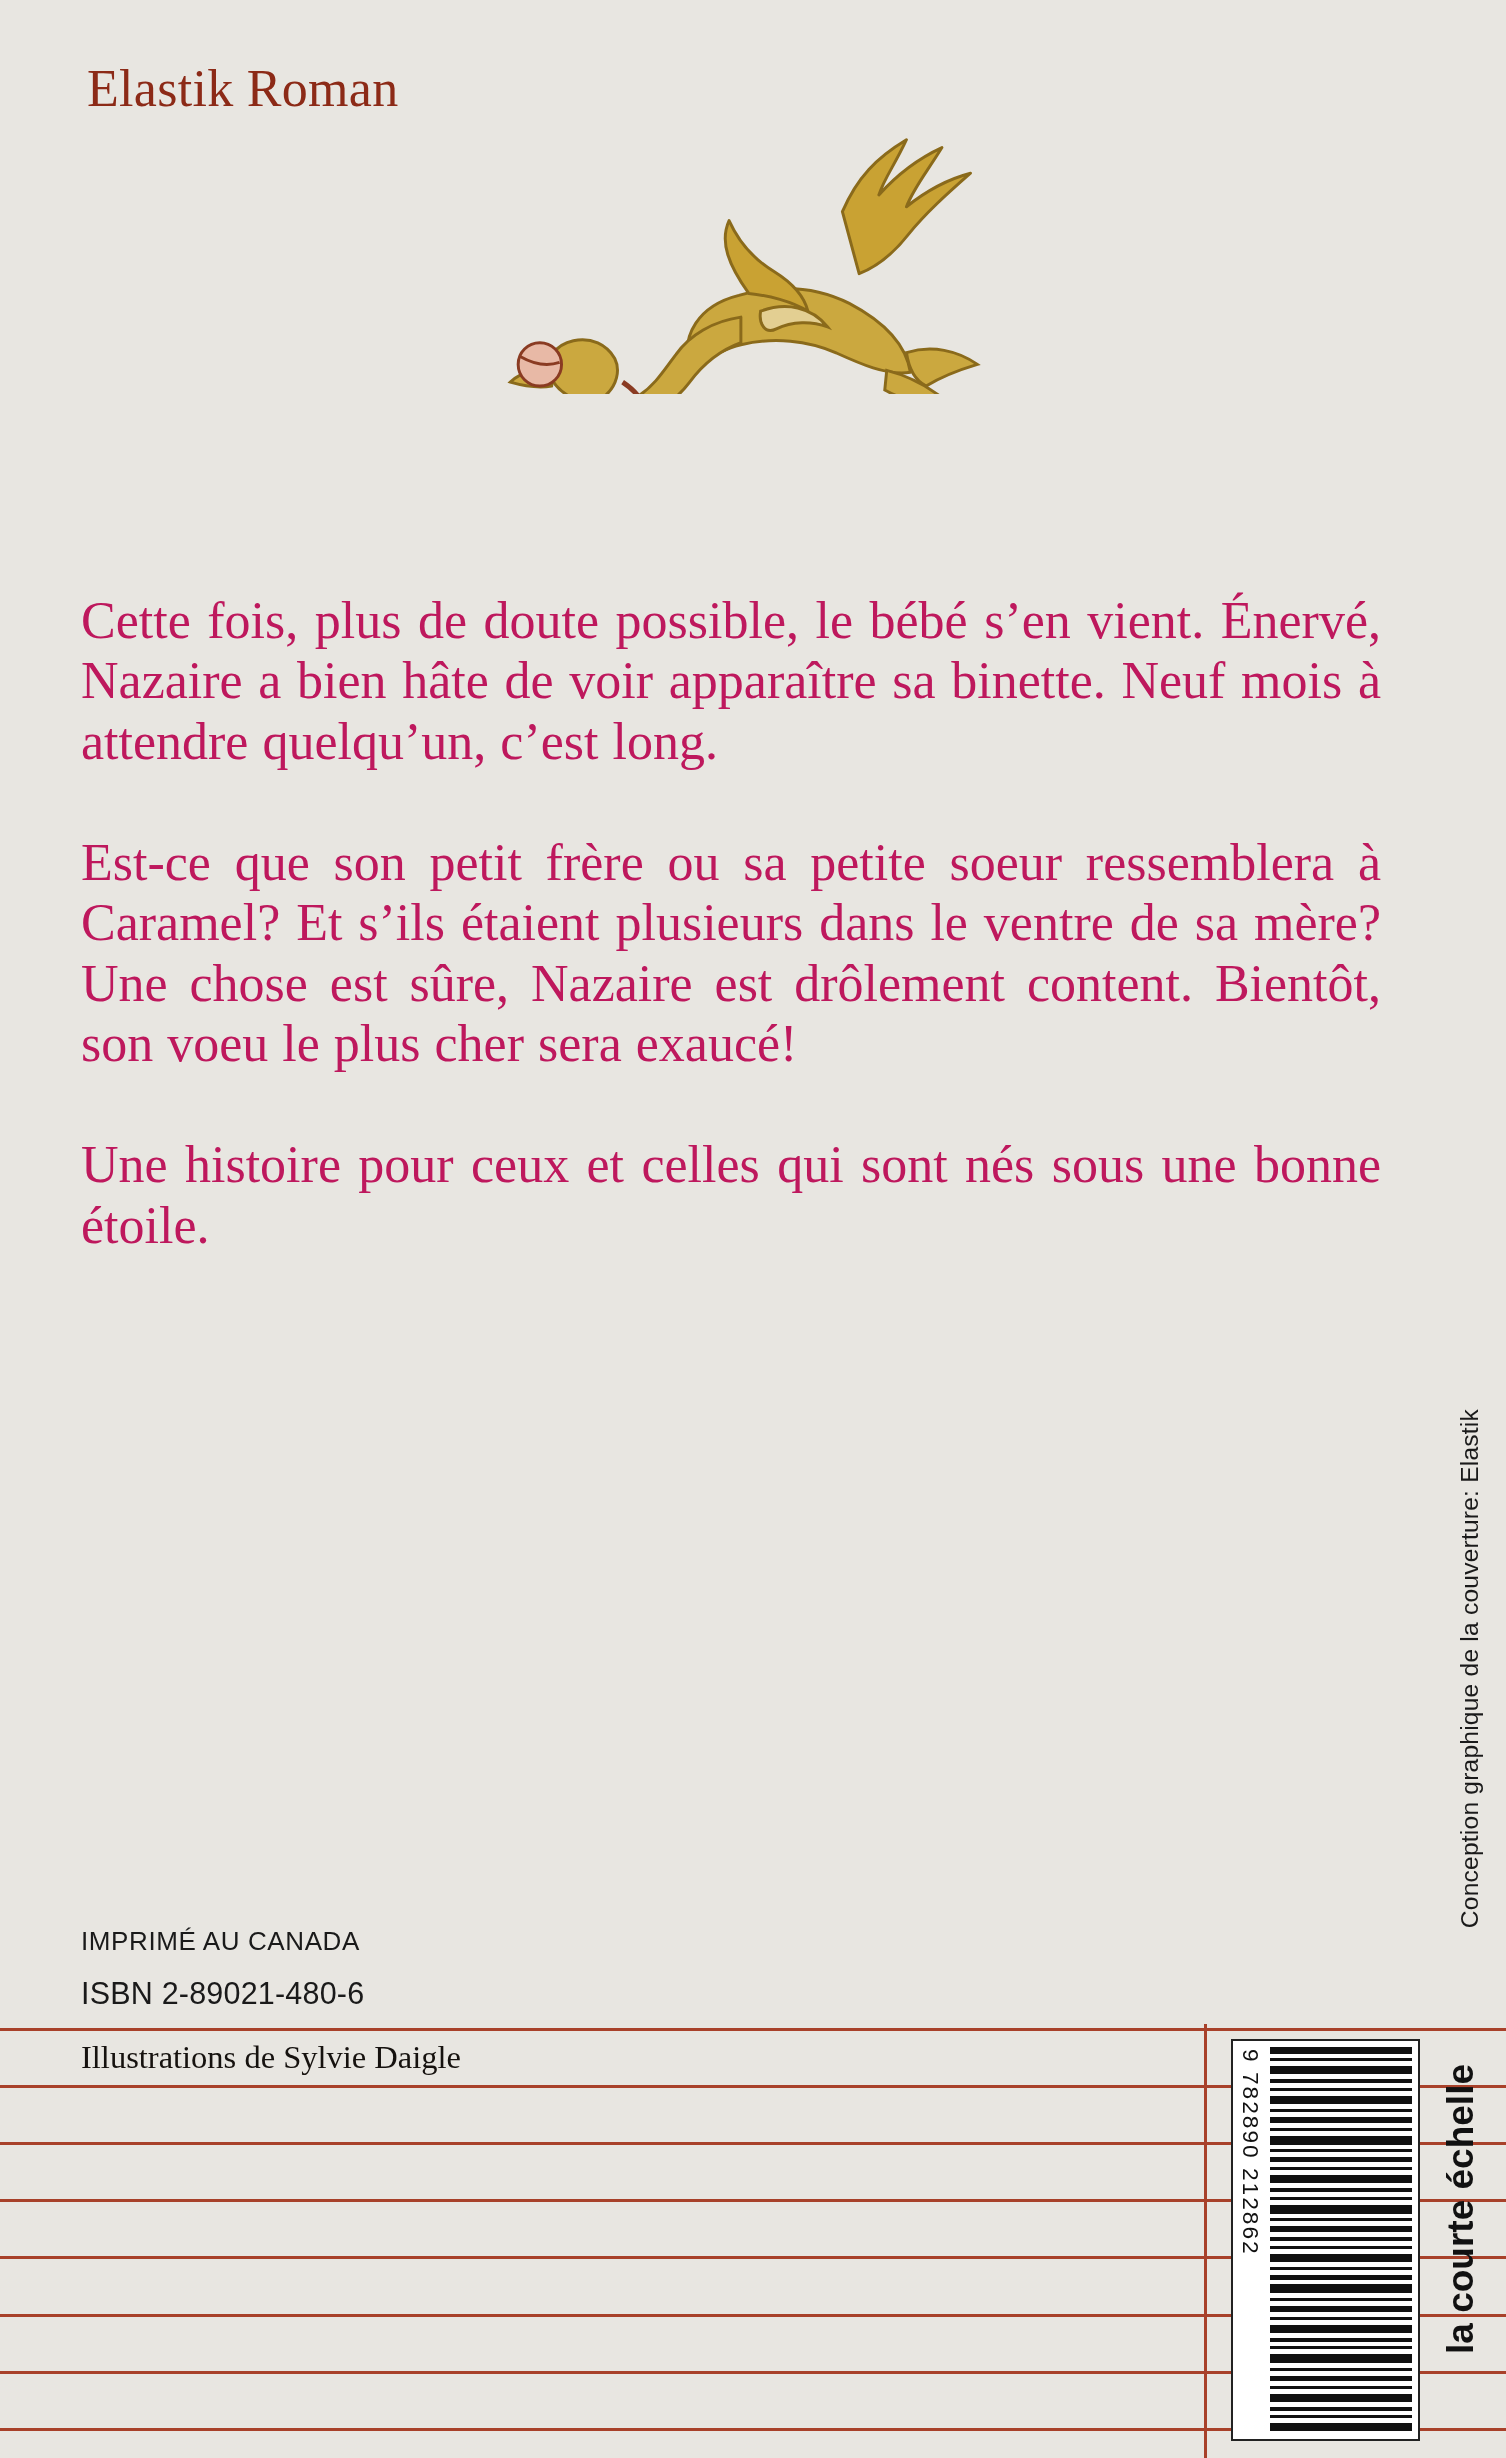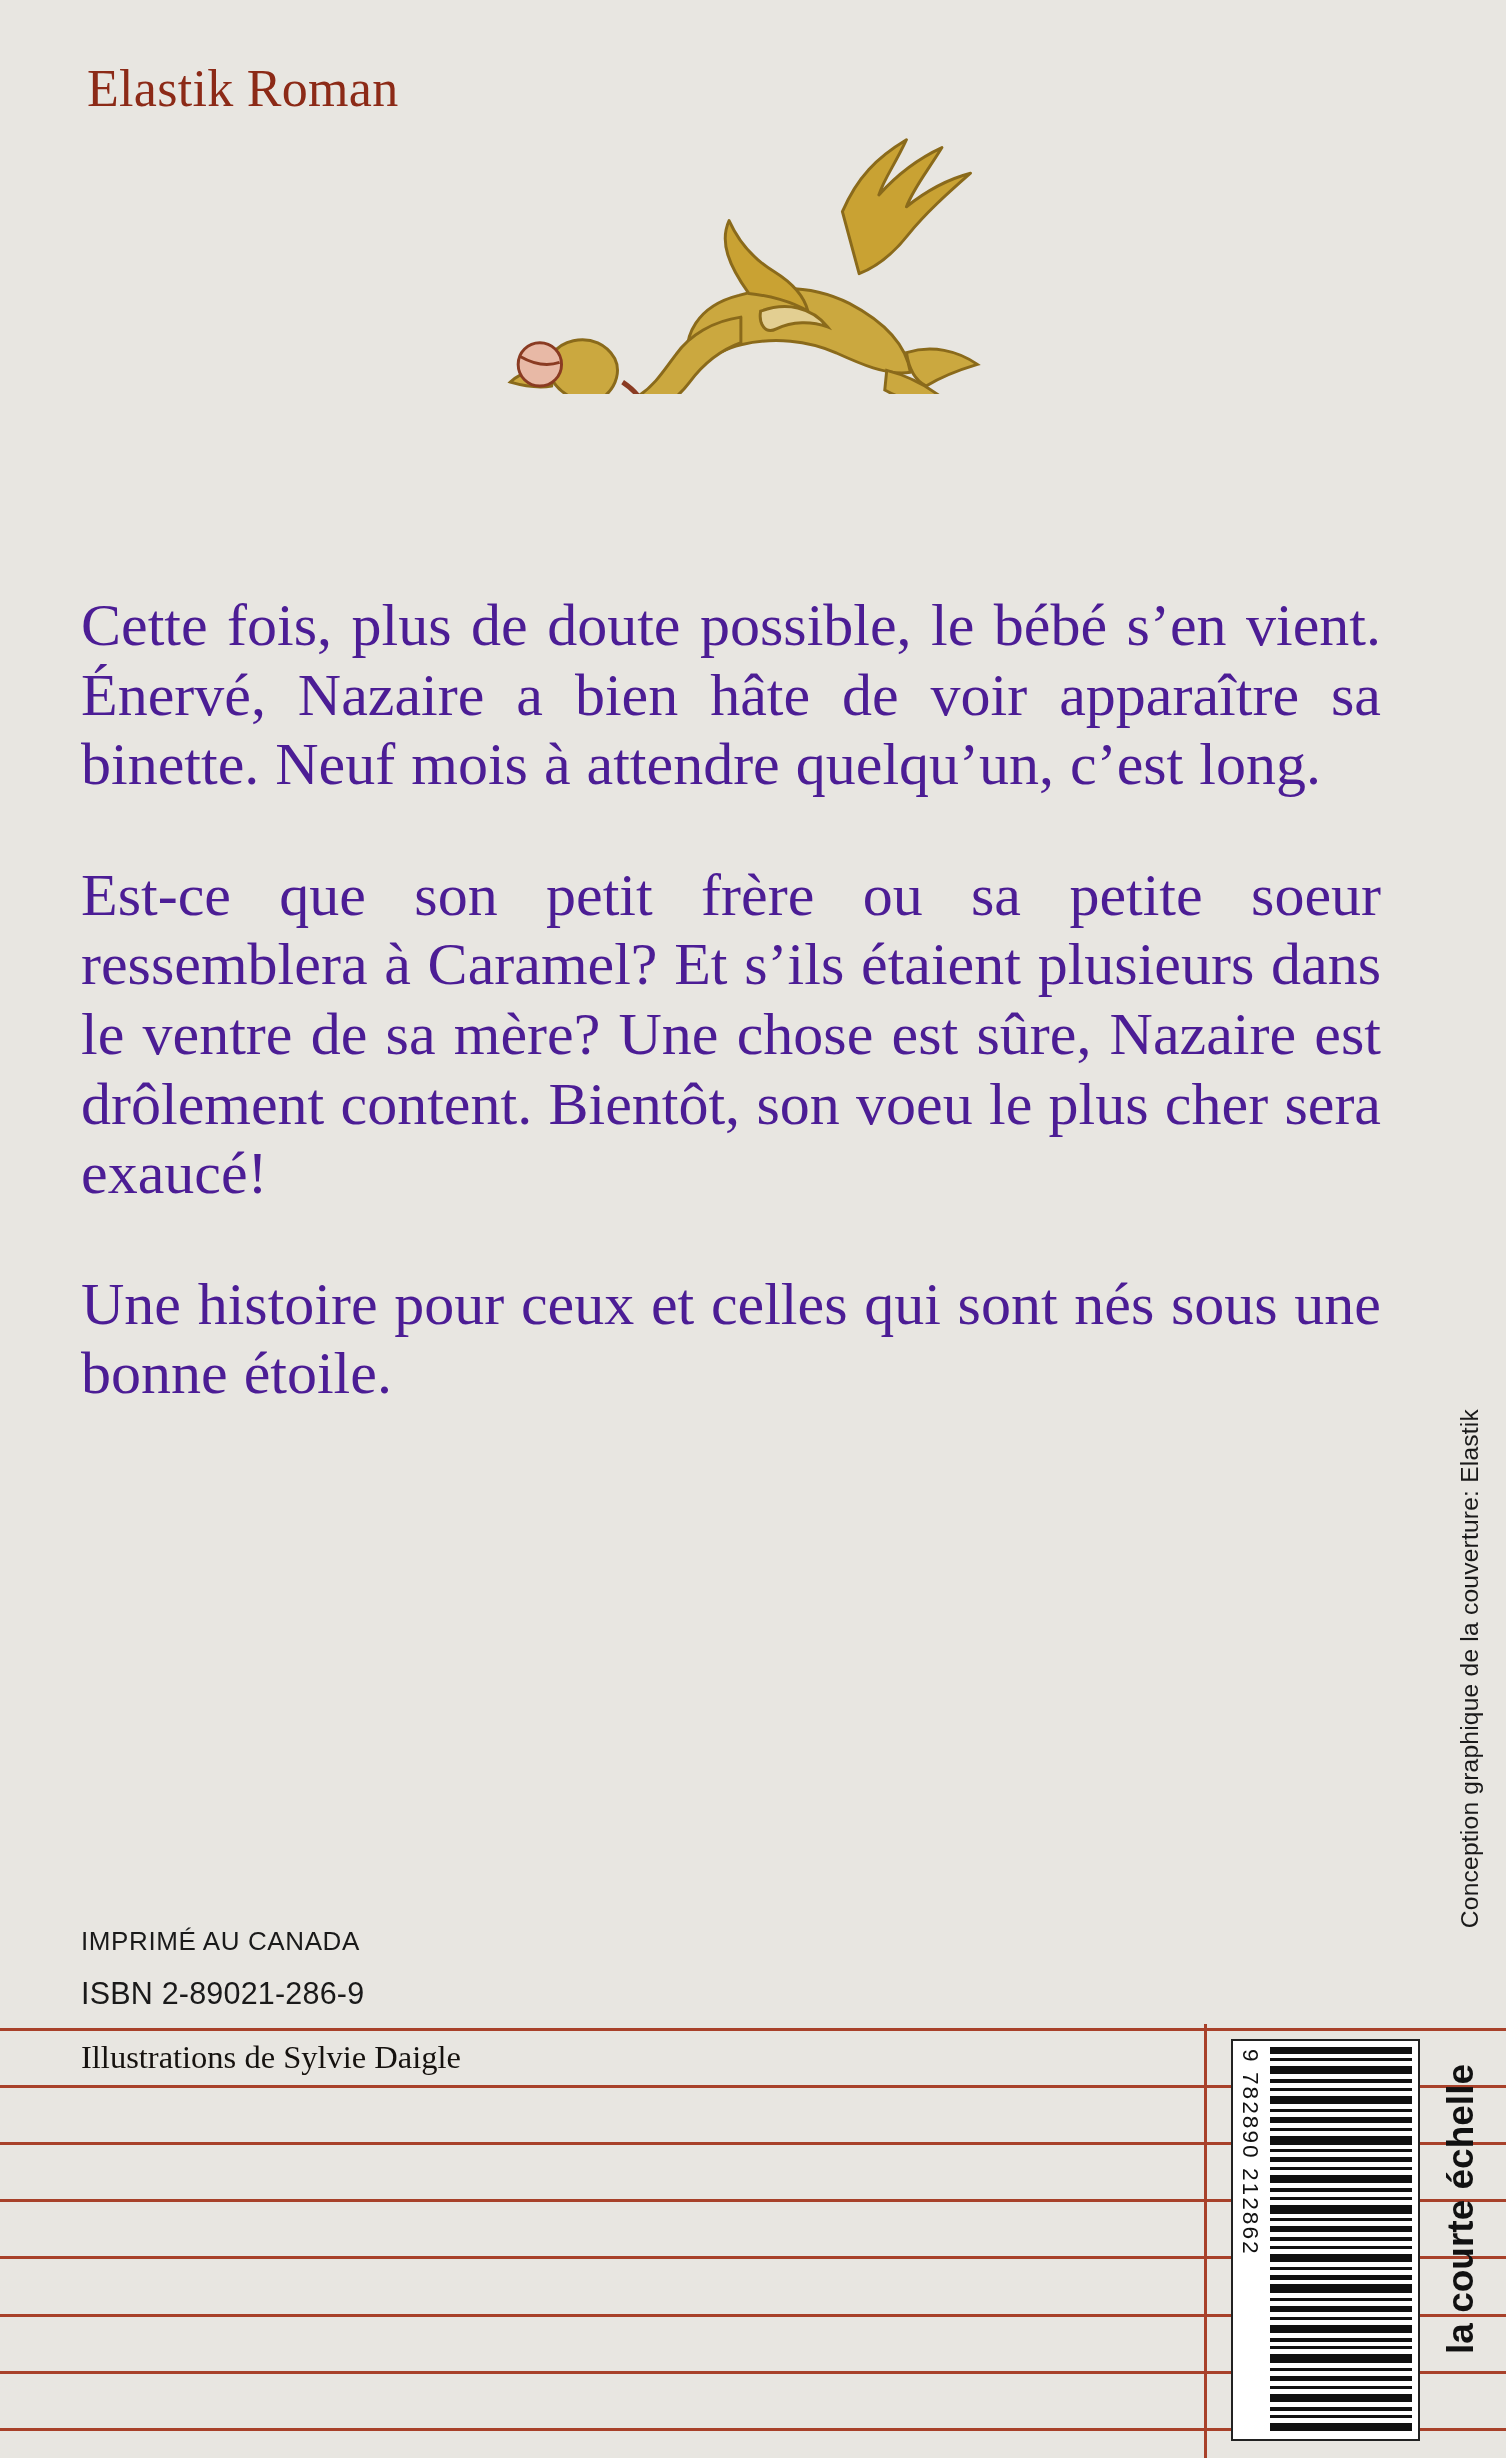--- a/index.html
+++ b/index.html
@@ -41,23 +41,23 @@
   
   .blurb {
     position: absolute;
     left: 81px;
     top: 591px;
     width: 1300px;
   }
   .blurb p {
     margin: 0 0 61px 0;
     font-family: "Liberation Serif", serif;
-    font-size: 60px;
+    font-size: 52px;
     line-height: 1.16;
-    color: #4c1d95;
+    color: #be185d;
     text-align: justify;
     text-justify: inter-word;
     word-spacing: 1px;
   }
   .blurb p:last-child {
     margin-bottom: 0;
     margin-top: 28px;
   }
 
   
@@ -220,21 +220,21 @@
   </div>
 
   <div class="blurb">
     <p>Cette fois, plus de doute possible, le bébé s’en vient. Énervé, Nazaire a bien hâte de voir apparaître sa binette. Neuf mois à attendre quelqu’un, c’est long.</p>
     <p>Est-ce que son petit frère ou sa petite soeur ressemblera à Caramel? Et s’ils étaient plusieurs dans le ventre de sa mère? Une chose est sûre, Nazaire est drôlement content. Bientôt, son voeu le plus cher sera exaucé!</p>
     <p>Une histoire pour ceux et celles qui sont nés sous une bonne étoile.</p>
   </div>
 
   <div class="imprint">
     <div class="printed">IMPRIMÉ AU CANADA</div>
-    <div class="isbn">ISBN 2-89021-286-9</div>
+    <div class="isbn">ISBN 2-89021-480-6</div>
   </div>
 
   <div class="side-credit">Conception graphique de la couverture: Elastik</div>
 
   <div class="rules">
     <div class="hline" style="top:3.9px;"></div>
     <div class="hline" style="top:61px;"></div>
     <div class="hline" style="top:118px;"></div>
     <div class="hline" style="top:175px;"></div>
     <div class="hline" style="top:232px;"></div>

